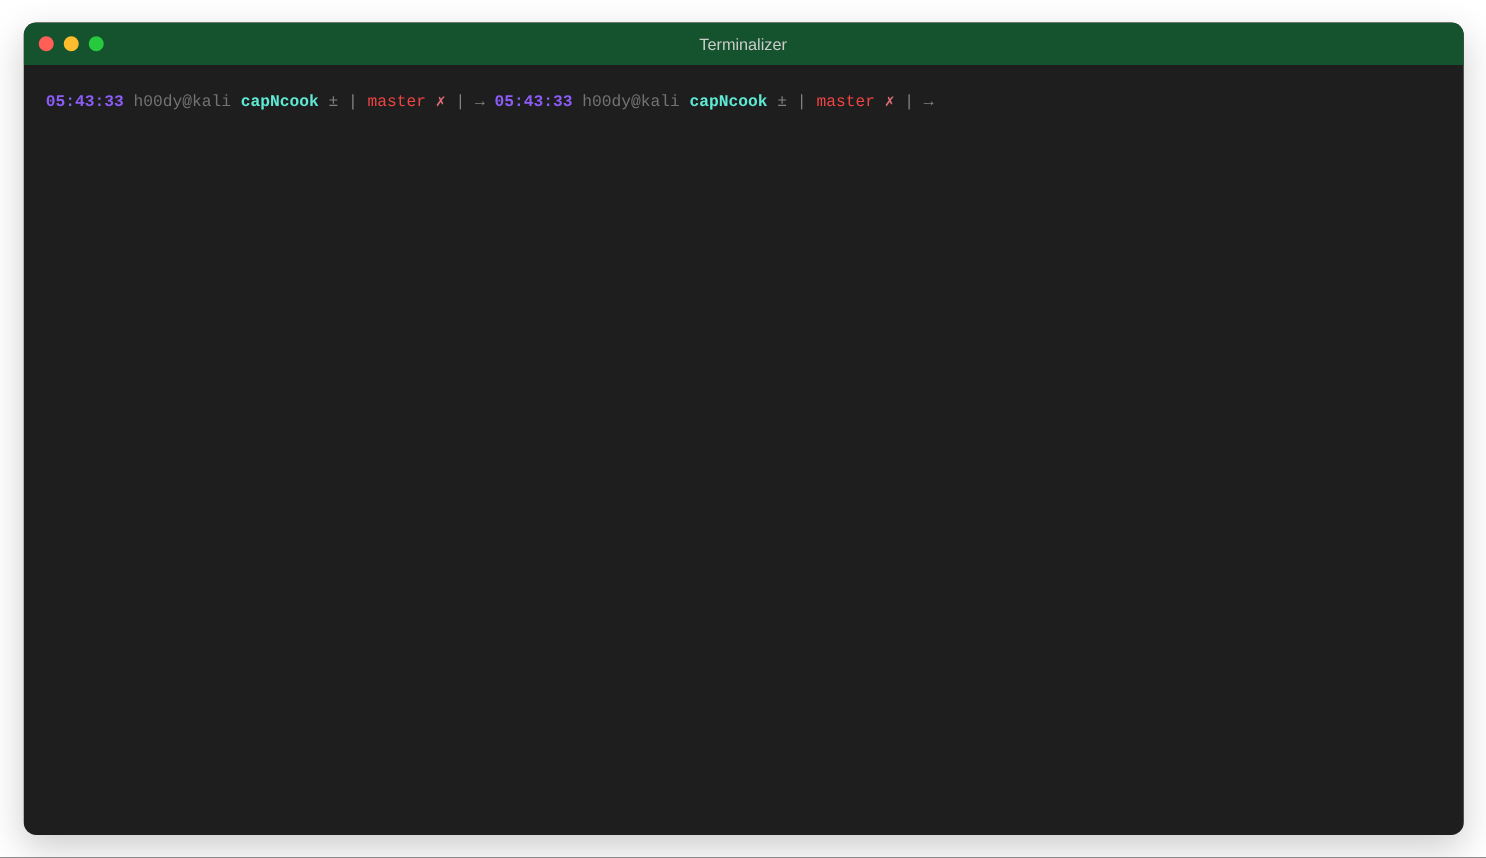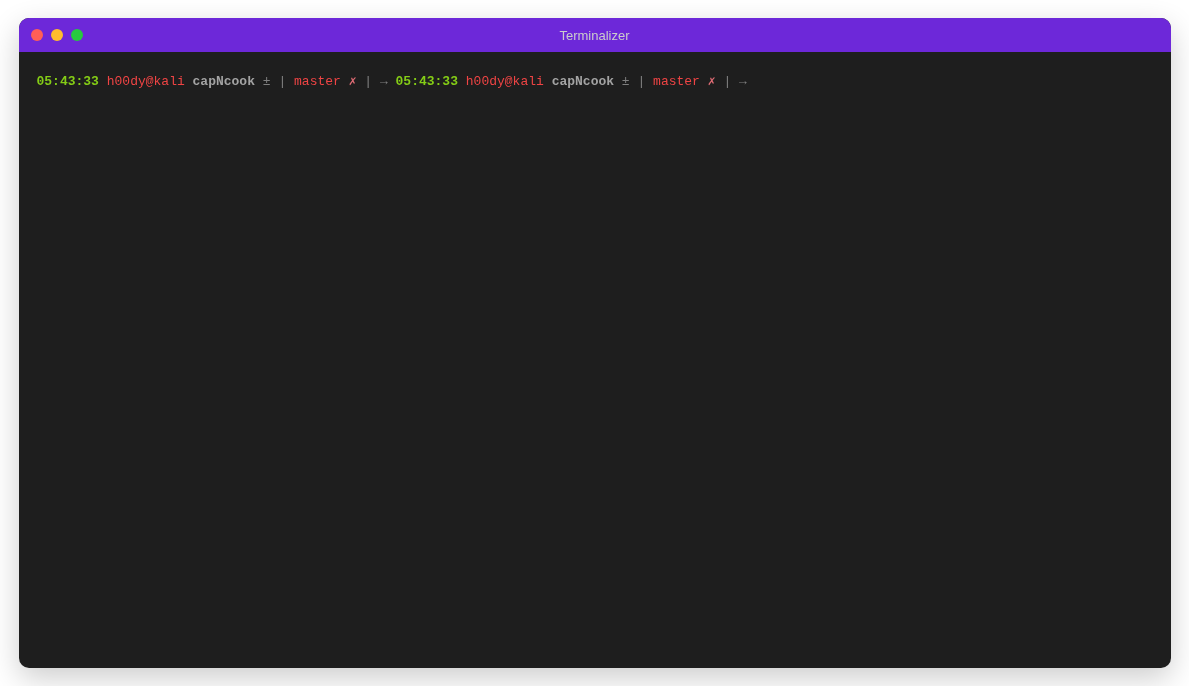--- a/index.html
+++ b/index.html
@@ -25,21 +25,21 @@
       background: #1e1e1e;
       border-radius: 10px;
       overflow: hidden;
       box-shadow: 0 10px 30px rgba(0,0,0,0.2);
       display: flex;
       flex-direction: column;
     }
     
     .titlebar {
       height: 34px;
-      background: #6d28d9;
+      background: #14532d;
       display: flex;
       align-items: center;
       position: relative;
       padding: 0 12px;
     }
     
     .traffic-lights {
       display: flex;
       gap: 8px;
       z-index: 2;
@@ -76,23 +76,23 @@
     }
     
     .prompt-line {
       white-space: nowrap;
     }
     
     .prompt-segment {
       display: inline;
     }
     
-    .time { color: #84cc16; font-weight: bold; }
-    .user-host { color: #ef4444; }
-    .directory { color: #a3a3a3; font-weight: bold; }
+    .time { color: #8b5cf6; font-weight: bold; }
+    .user-host { color: #737373; }
+    .directory { color: #5eead4; font-weight: bold; }
     .git-marker { color: #808080; }
     .branch { color: #ef4444; }
     .dirty { color: #e06c75; }
     .arrow { color: #808080; }
     .sep { color: #808080; }
   </style>
 </head>
 <body>
 
 <div class="terminal-window">

